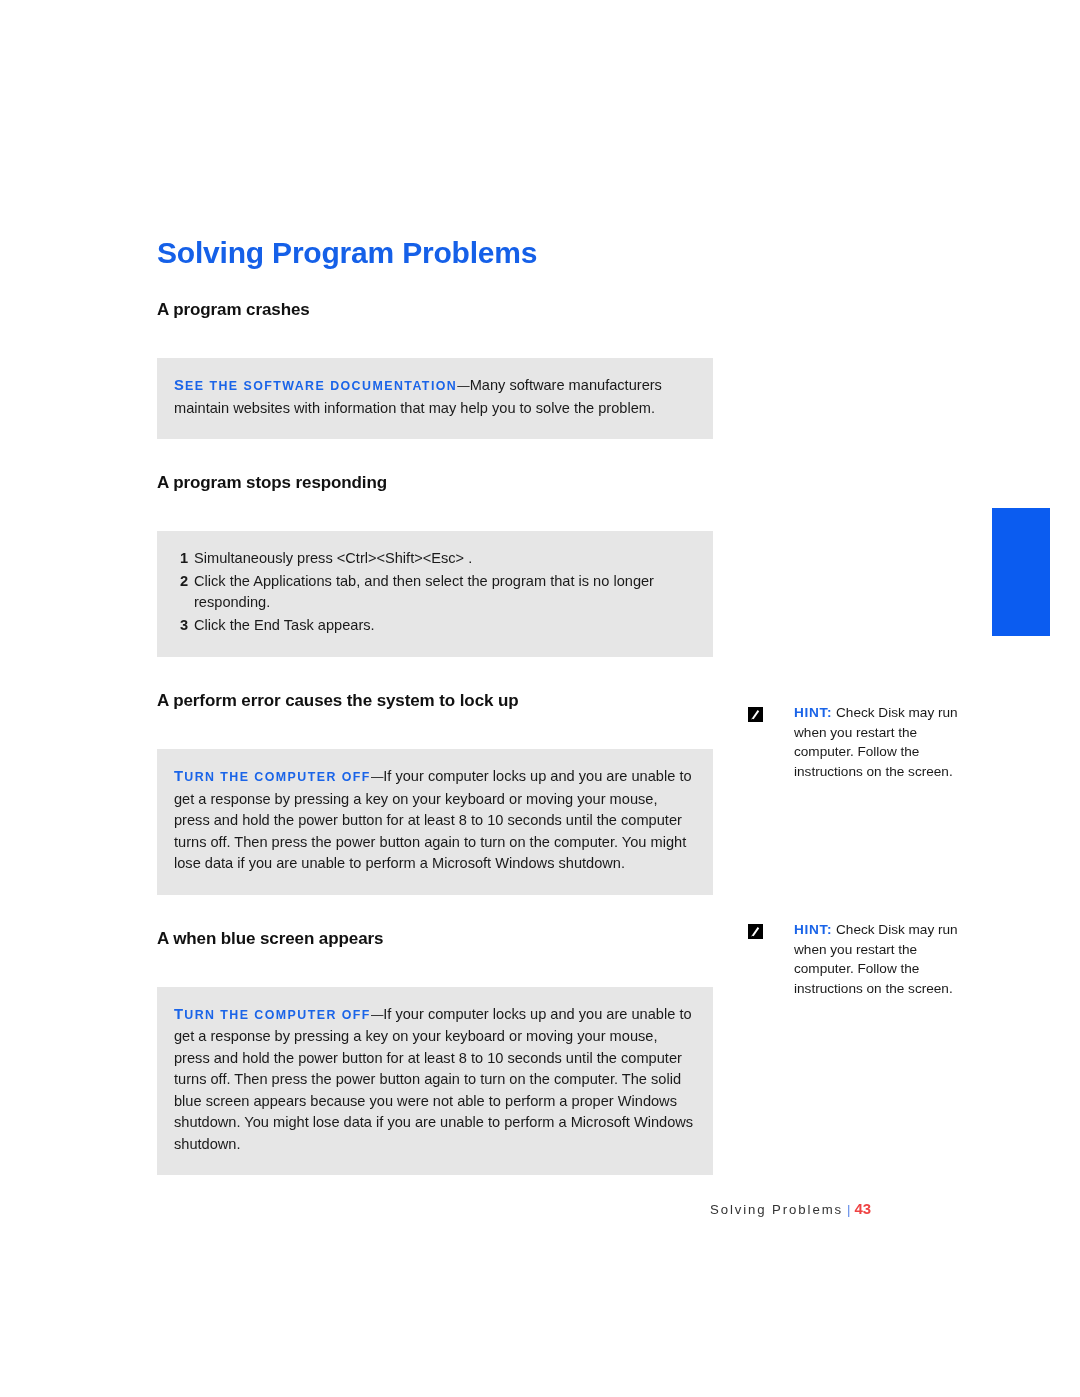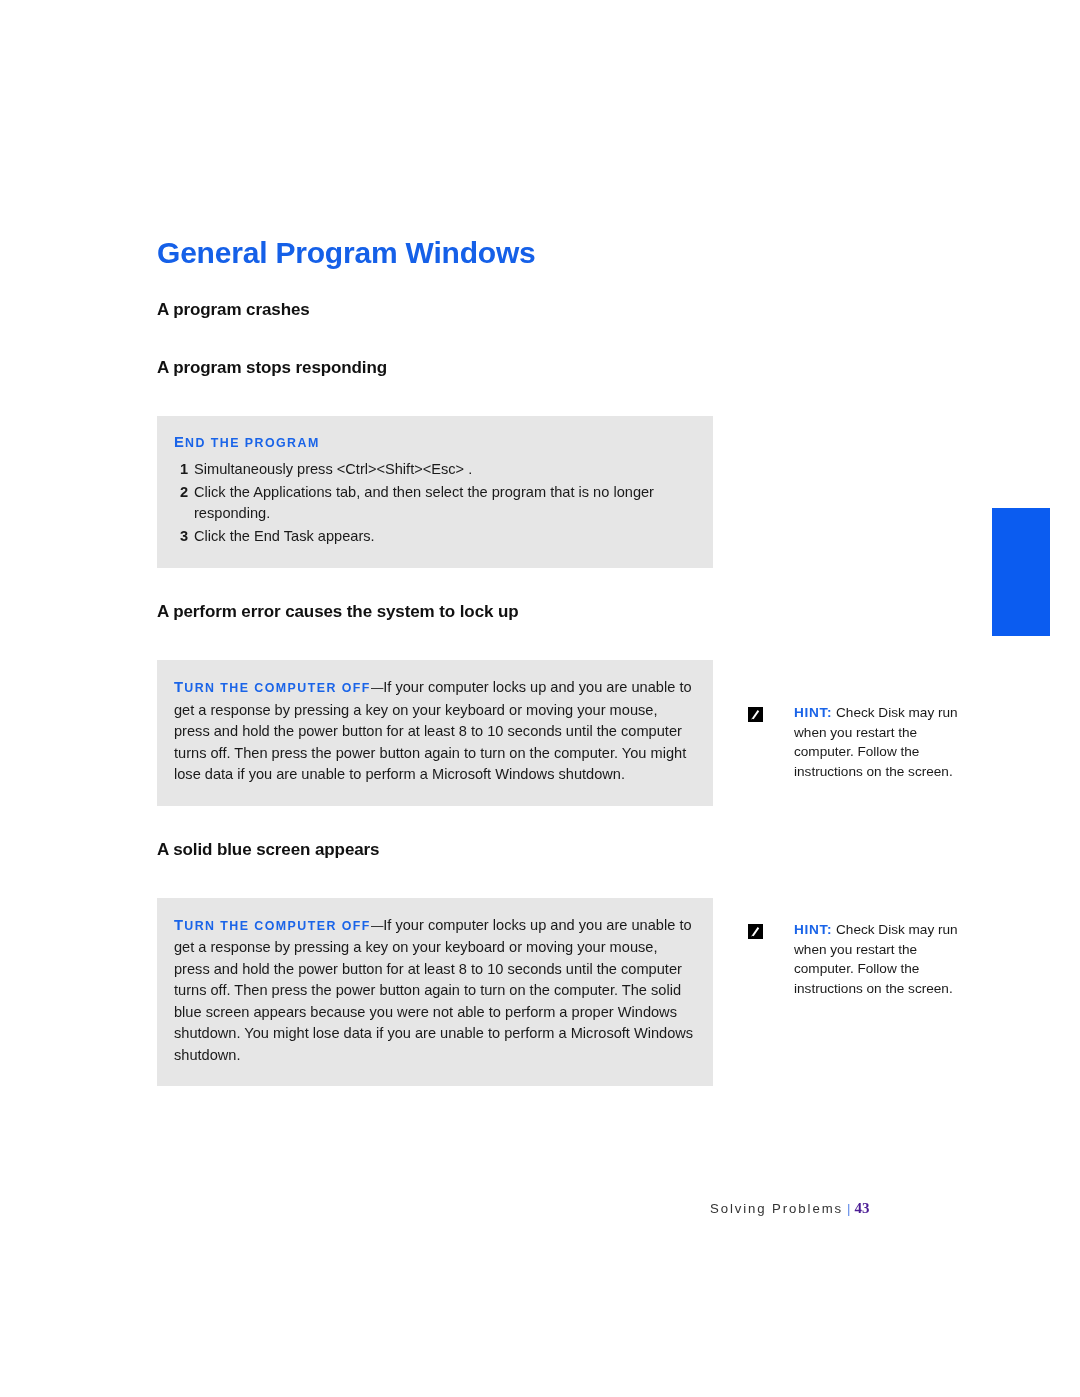--- a/index.html
+++ b/index.html
@@ -151,56 +151,57 @@
     color: #333333;
     letter-spacing: 1.9px;
     white-space: nowrap;
   }
   .footer .sep {
     color: #5b86e8;
     letter-spacing: 0;
     padding: 0 4px;
   }
   .footer .pageno {
-    color: #4c1d95;
+    color: #ef4444;
     font-weight: bold;
     letter-spacing: 0;
     font-size: 15px;
-    font-family: Liberation Serif, serif;
   }
 </style>
 </head>
 <body>
 
 <div class="page">
 
   <div class="edge-tab"></div>
 
   <div class="content">
 
-    <h1 class="page-title">General Program Windows</h1>
+    <h1 class="page-title">Solving Program Problems</h1>
 
     <h2 class="sub-head">A program crashes</h2>
+    <div class="callout">
+      <p><span class="lead"><span class="cap">S</span><span>EE THE SOFTWARE DOCUMENTATION</span><span class="dash">—</span></span><span>Many software manufacturers maintain websites with information that may help you to solve the problem.</span></p>
+    </div>
 
     <h2 class="sub-head">A program stops responding</h2>
     <div class="callout">
-      <div class="lead-block"><span class="lead"><span class="cap">E</span><span>ND THE PROGRAM</span></span></div>
       <ol class="steps">
         <li><span class="num">1</span><span>Simultaneously press &lt;Ctrl&gt;&lt;Shift&gt;&lt;Esc&gt; .</span></li>
         <li><span class="num">2</span><span>Click the Applications tab, and then select the program that is no longer responding.</span></li>
         <li><span class="num">3</span><span>Click the End Task appears.</span></li>
       </ol>
     </div>
 
     <h2 class="sub-head">A perform error causes the system to lock up</h2>
     <div class="callout">
       <p><span class="lead"><span class="cap">T</span><span>URN THE COMPUTER OFF</span><span class="dash">—</span></span><span>If your computer locks up and you are unable to get a response by pressing a key on your keyboard or moving your mouse, press and hold the power button for at least 8 to 10 seconds until the computer turns off. Then press the power button again to turn on the computer. You might lose data if you are unable to perform a Microsoft Windows shutdown.</span></p>
     </div>
 
-    <h2 class="sub-head">A solid blue screen appears</h2>
+    <h2 class="sub-head">A when blue screen appears</h2>
     <div class="callout">
       <p><span class="lead"><span class="cap">T</span><span>URN THE COMPUTER OFF</span><span class="dash">—</span></span><span>If your computer locks up and you are unable to get a response by pressing a key on your keyboard or moving your mouse, press and hold the power button for at least 8 to 10 seconds until the computer turns off. Then press the power button again to turn on the computer. The solid blue screen appears because you were not able to perform a proper Windows shutdown. You might lose data if you are unable to perform a Microsoft Windows shutdown.</span></p>
     </div>
 
   </div>
 
   <div class="hint" style="left:748px; top:703px;">
     <span class="hint-icon">
       <svg width="15" height="15" viewBox="0 0 15 15">
         <rect x="0" y="0" width="15" height="15" fill="#000000"></rect>

